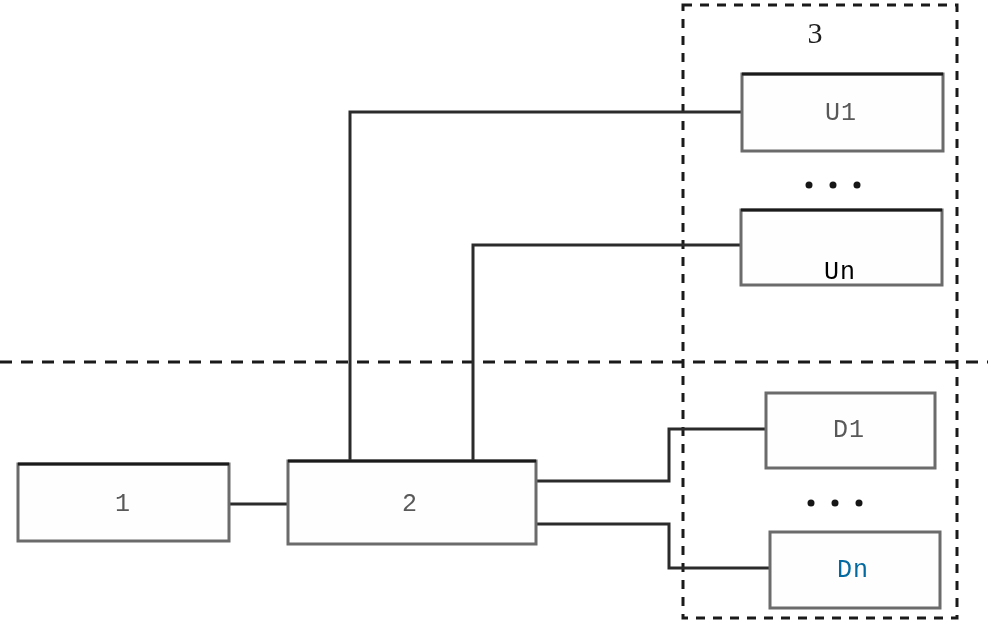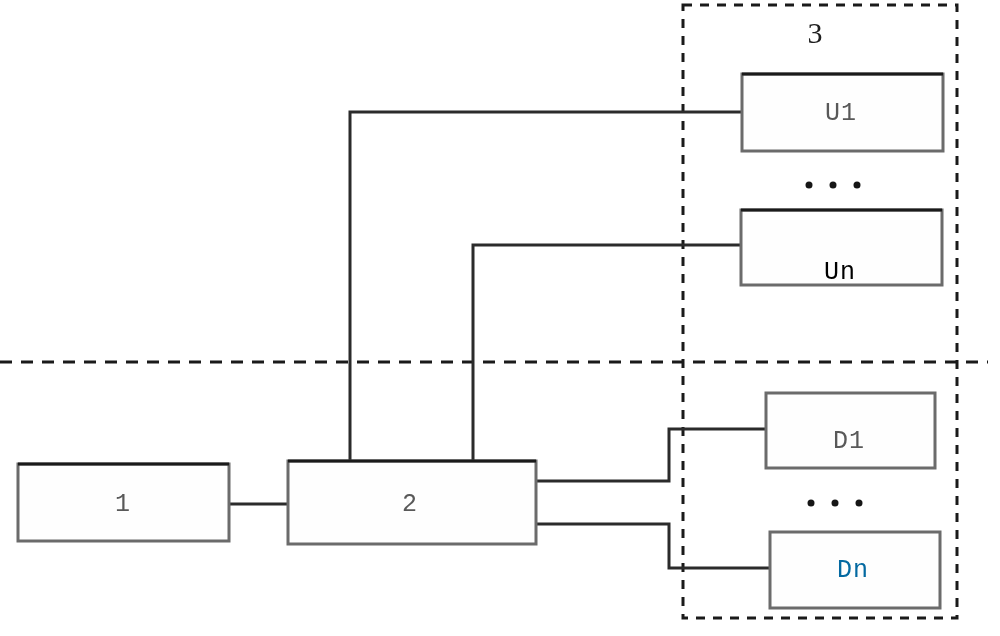--- a/index.html
+++ b/index.html
@@ -101,21 +101,21 @@
       <rect x="770" y="532" width="170" height="76" fill="#fefefe" stroke="#6b6b6b" stroke-width="3"></rect>
     </g>
   </svg>
 
   <div class="group-label" style="left:815px; top:33px;">3</div>
 
   <div class="block-label" style="left: 123px; top: 504px; color: rgb(89, 89, 89);">1</div>
   <div class="block-label" style="left: 410px; top: 504px; color: rgb(89, 89, 89);">2</div>
   <div class="block-label" style="left: 841px; top: 113px; color: rgb(89, 89, 89);">U1</div>
   <div class="block-label" style="left: 840px; top: 248px; color: #000000; margin-top: 24px;">Un</div>
-  <div class="block-label" style="left: 849px; top: 430px; color: rgb(89, 89, 89); margin-top: 11px;">D1</div>
+  <div class="block-label" style="left: 849px; top: 430px; color: rgb(89, 89, 89);">D1</div>
   <div class="block-label" style="left: 853px; top: 570px; color: #0369a1;">Dn</div>
 
   <div class="ellipsis-dots" style="left:833px; top:185px;">
       <i></i>
       <i></i>
       <i></i>
     </div>
   <div class="ellipsis-dots" style="left:835px; top:503px;">
       <i></i>
       <i></i>

